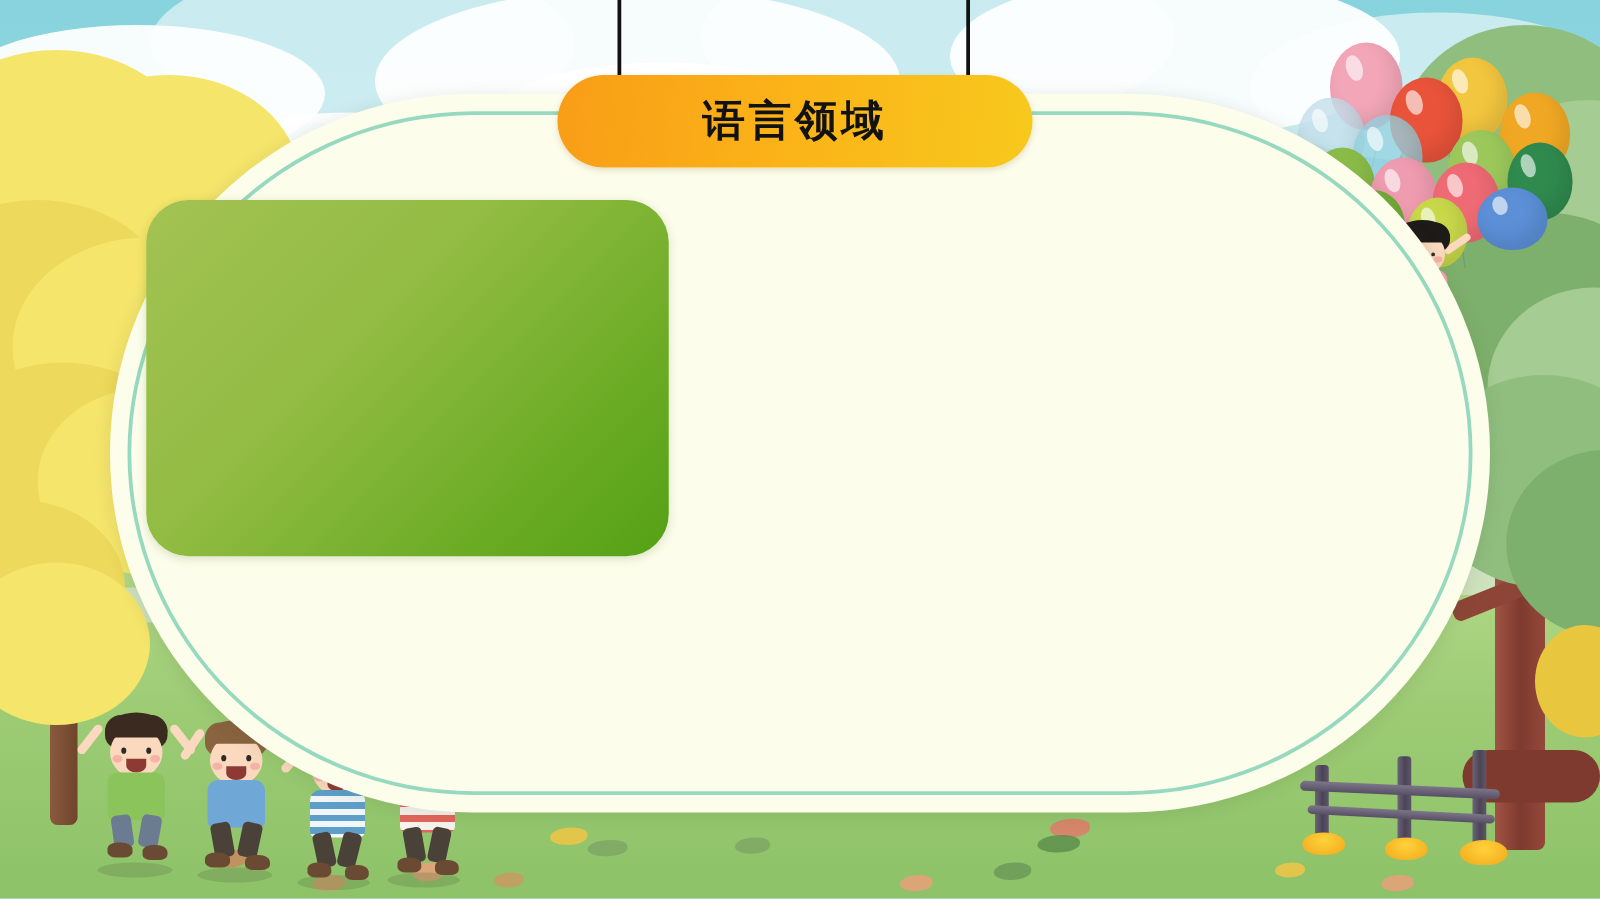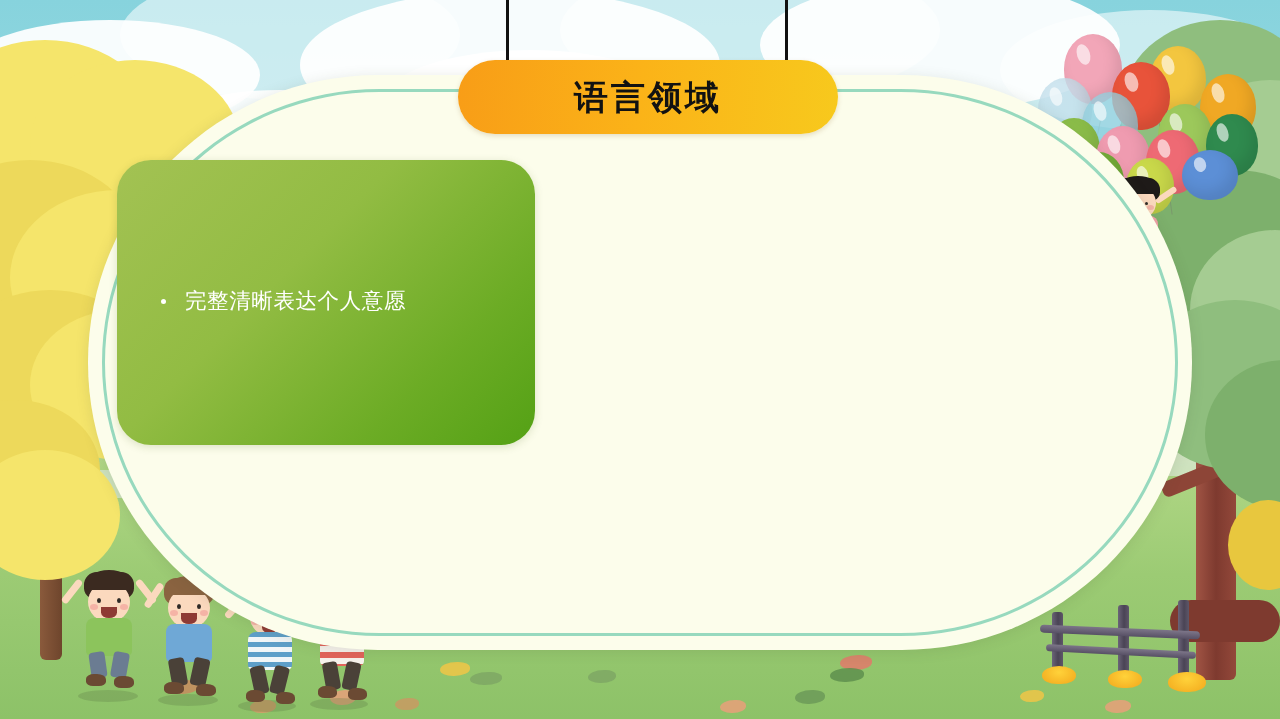--- a/index.html
+++ b/index.html
@@ -172,21 +172,21 @@
     right: 14px;
     bottom: 14px;
     border: 3px solid #97D9BE;
     border-radius: 278px / 274px;
     pointer-events: none;
   }
 
   
   #banner-wrap {
     position: absolute;
-    left: 458px;
+    left: 446px;
     top: 0;
     width: 380px;
     height: 168px;
   }
   .pin-string {
     position: absolute;
     top: 0;
     width: 3px;
     height: 84px;
     background: #111111;
@@ -470,21 +470,20 @@
     <div class="k-shoe" style="left:22px; top:108px; width:19px; height:12px;"></div>
     <div class="k-shoe" style="left:52px; top:110px; width:19px; height:12px;"></div>
   </div>
 
   <div id="panel">
     <div id="panel-stroke"></div>
   </div>
 
   <div id="green-card">
     <ul id="green-list">
-      <li>完整清晰表达个人意愿</li>
     </ul>
   </div>
 
   <div id="right-col">
   </div>
 
   <div id="banner-wrap">
     <div class="pin-string" style="left:48px;"></div>
     <div class="pin-string" style="left:327px;"></div>
     <div class="pin-dot" style="left:41px; top:76px;"></div>

